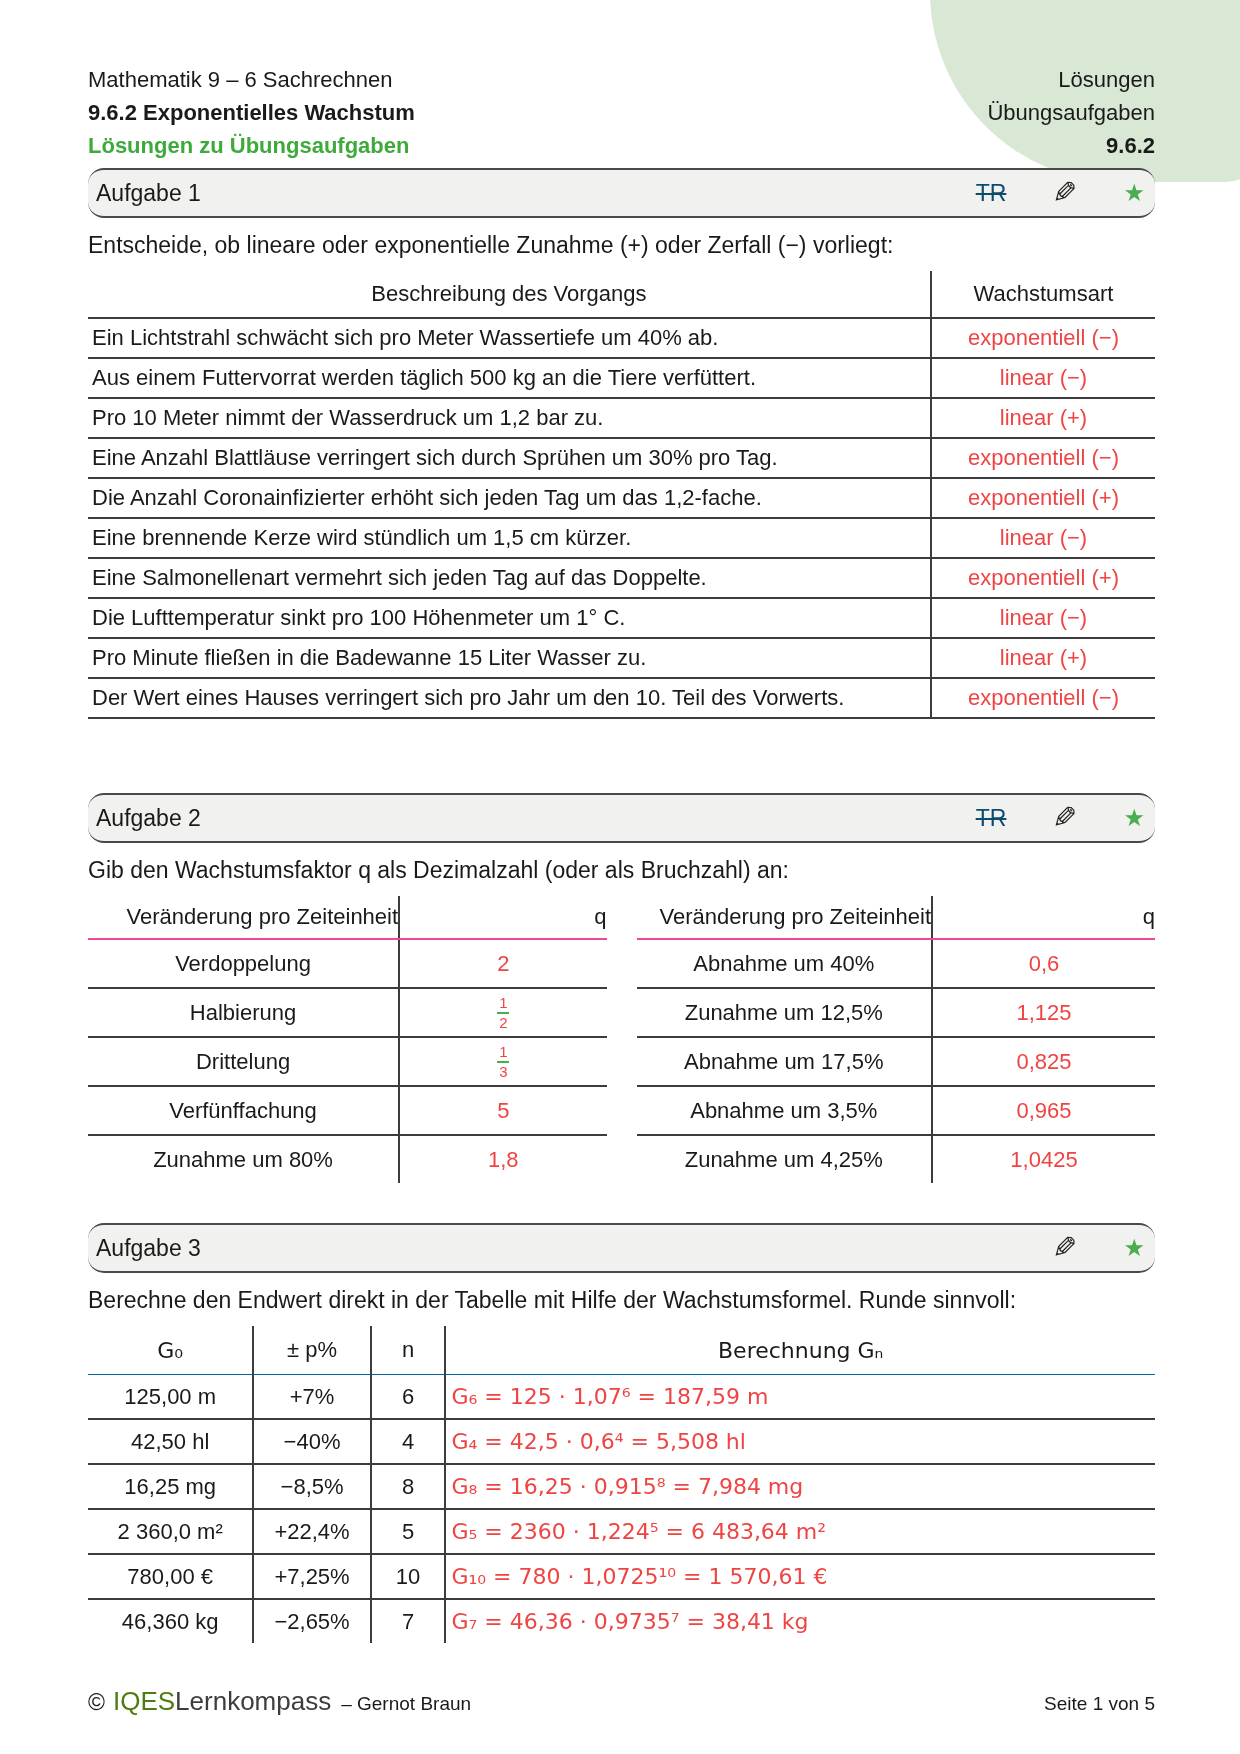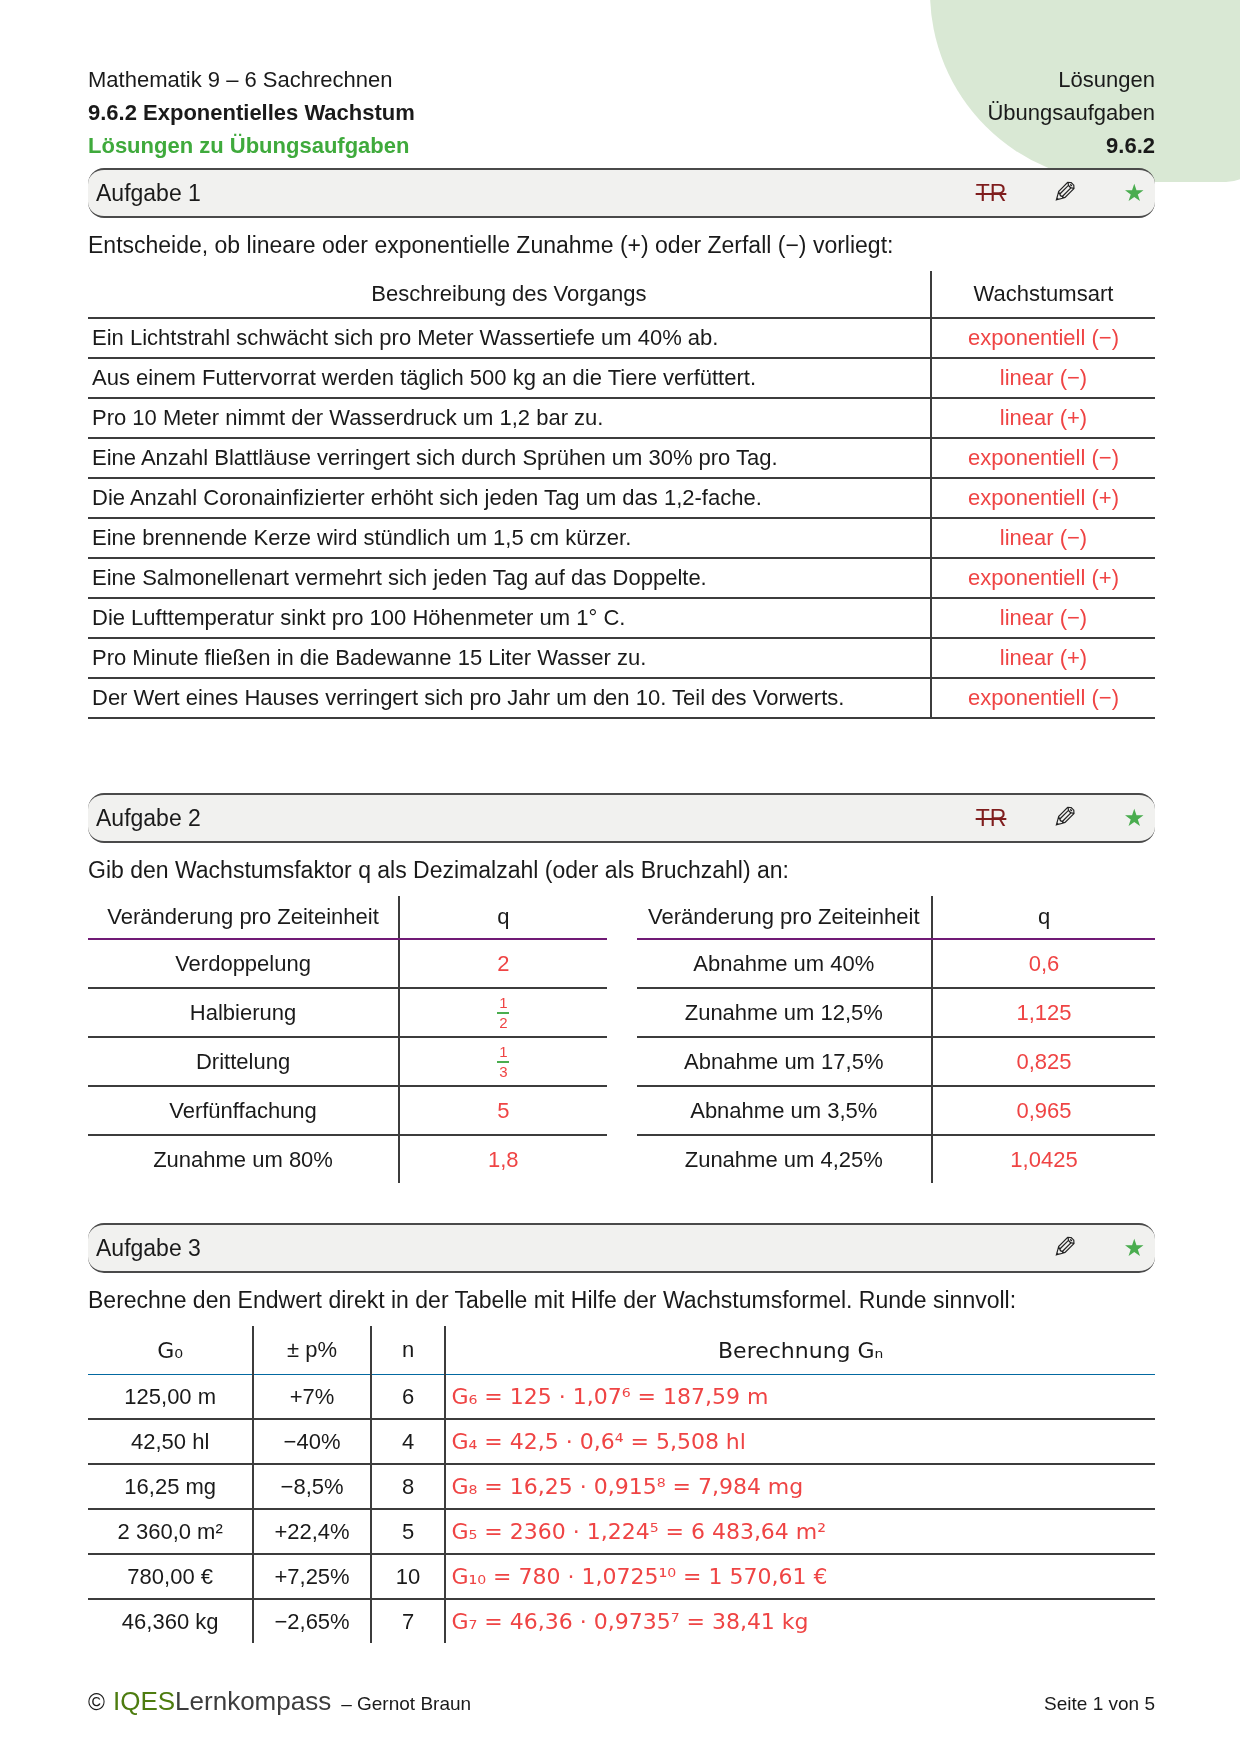--- a/index.html
+++ b/index.html
@@ -25,42 +25,42 @@
   .content{position:absolute;left:88px;width:1067px;top:0;}
 
   
   .task-bar{
     background:#f1f1ef;border-top:2px solid #4a4a4a;border-bottom:2px solid #4a4a4a;
     height:46px;display:flex;align-items:center;justify-content:space-between;
     padding:0 10px 0 8px;box-sizing:content-box;border-radius:16px;
   }
   .task-title{font-size:23px;}
   .bar-icons{display:flex;align-items:center;gap:46px;}
-  .icon-tr{font-size:23px;text-decoration:line-through;color:#7f1d1d;}
+  .icon-tr{font-size:23px;text-decoration:line-through;color:#0c4a6e;}
   .icon-pencil{font-size:30px;color:#222;transform:scaleX(-1);display:inline-block;line-height:1;}
   .icon-star{font-size:24px;color:#4aad4f;line-height:1;}
 
   .instruction{font-size:23px;margin:14px 0 12px 0;}
 
   .green{color:#ef4444;}
   .math{font-family:"DejaVu Sans","Liberation Sans",sans-serif;}
 
   table{border-collapse:collapse;width:100%;table-layout:fixed;}
   td,th{font-weight:normal;font-size:22px;padding:0;}
 
   
   .t1 th{height:46px;text-align:center;border-bottom:2px solid #3c3c3c;}
   .t1 td{height:38px;border-bottom:2px solid #3c3c3c;}
   .t1 .c-desc{text-align:left;padding-left:4px;}
   .t1 .c-art{text-align:center;border-left:2px solid #3c3c3c;}
 
   
   .t2-wrap{display:flex;gap:30px;margin-top:6px;}
   .t2{width:522px;}
-  .t2 th{height:42px;text-align:center;border-bottom:2px solid #701a75;}
+  .t2 th{height:42px;text-align:right;border-bottom:2px solid #ec4899;}
   .t2 td{height:47px;text-align:center;border-bottom:2px solid #3c3c3c;}
   .t2 tr:last-child td{border-bottom:none;}
   .t2 .c-q{border-left:2px solid #3c3c3c;}
   .frac{display:inline-flex;flex-direction:column;align-items:center;line-height:1.15;font-size:15px;vertical-align:middle;}
   .frac .num{border-bottom:2px solid #4aad4f;padding:0 2px 0px;}
 
   
   .t3 th{height:48px;text-align:center;border-bottom:1px solid #0369a1;}
   .t3 td{height:43px;text-align:center;border-bottom:2px solid #3c3c3c;}
   .t3 tr:last-child td{border-bottom:none;}

